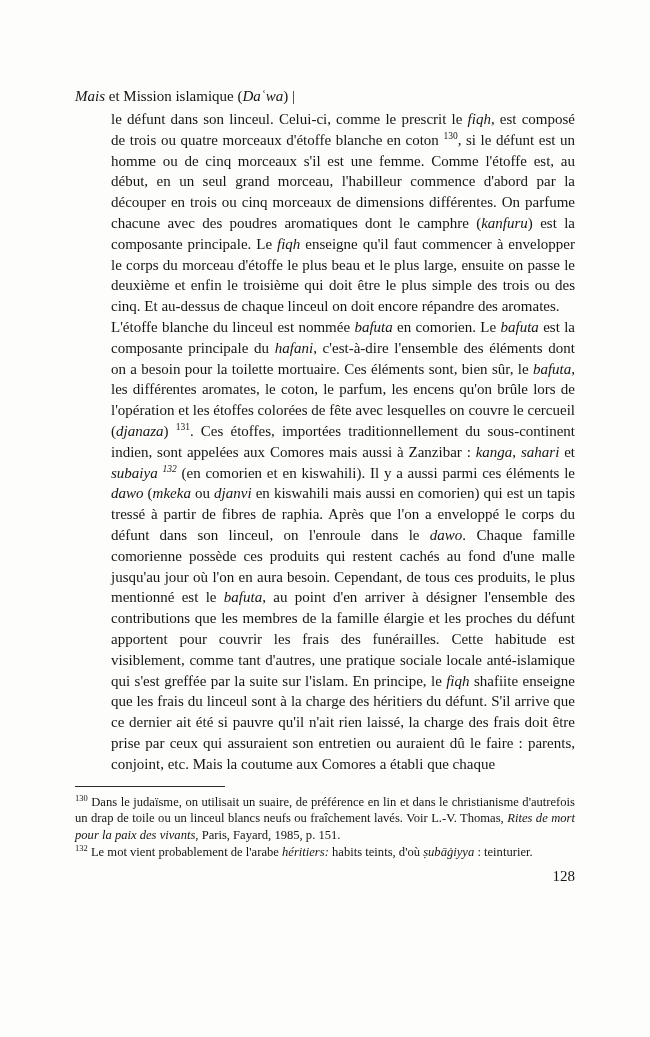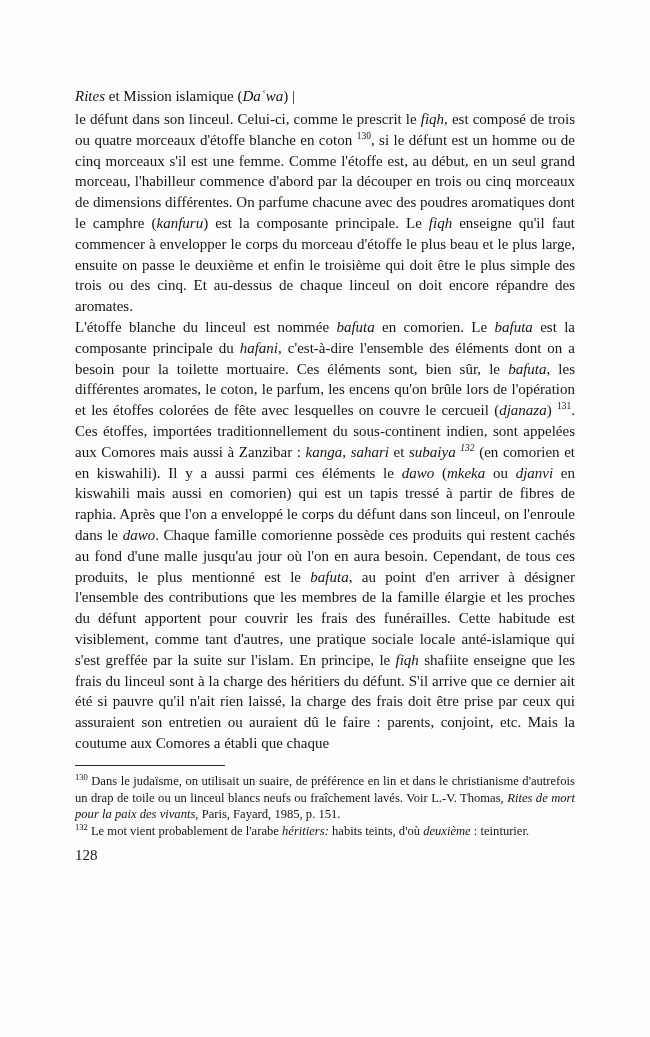--- a/index.html
+++ b/index.html
@@ -22,20 +22,21 @@
     font-size: 15px;
     line-height: 20px;
     margin-bottom: 3px;
     text-align: left;
   }
   .body-text {
     font-size: 15px;
     line-height: 20.8px;
     text-align: justify;
     text-justify: inter-word;
+    margin-left: 36px;
   }
   .body-text p.para {
     margin: 0;
     padding: 0;
   }
   sup {
     font-size: 9.5px;
     line-height: 0;
     vertical-align: super;
   }
@@ -52,40 +53,40 @@
     text-justify: inter-word;
   }
   .footnotes p.footnote {
     margin: 0;
     padding: 0;
   }
   .footnotes sup {
     font-size: 8.5px;
   }
   .page-number {
-    text-align: left;
+    text-align: right;
     font-size: 15px;
     margin-top: 7px;
   }
   i { font-style: italic; }
 </style>
 </head>
 <body>
 
 <div class="page">
 
-  <div class="running-header"><i>Rites</i> et Mission islamique (<i>Daʿwa</i>) |</div>
+  <div class="running-header"><i>Mais</i> et Mission islamique (<i>Daʿwa</i>) |</div>
 
   <div class="body-text">
     <p class="para">le défunt dans son linceul. Celui-ci, comme le prescrit le <i>fiqh</i>, est composé de trois ou quatre morceaux d'étoffe blanche en coton <sup>130</sup>, si le défunt est un homme ou de cinq morceaux s'il est une femme. Comme l'étoffe est, au début, en un seul grand morceau, l'habilleur commence d'abord par la découper en trois ou cinq morceaux de dimensions différentes. On parfume chacune avec des poudres aromatiques dont le camphre (<i>kanfuru</i>) est la composante principale. Le <i>fiqh</i> enseigne qu'il faut commencer à envelopper le corps du morceau d'étoffe le plus beau et le plus large, ensuite on passe le deuxième et enfin le troisième qui doit être le plus simple des trois ou des cinq. Et au-dessus de chaque linceul on doit encore répandre des aromates.</p>
     <p class="para">L'étoffe blanche du linceul est nommée <i>bafuta</i> en comorien. Le <i>bafuta</i> est la composante principale du <i>hafani</i>, c'est-à-dire l'ensemble des éléments dont on a besoin pour la toilette mortuaire. Ces éléments sont, bien sûr, le <i>bafuta</i>, les différentes aromates, le coton, le parfum, les encens qu'on brûle lors de l'opération et les étoffes colorées de fête avec lesquelles on couvre le cercueil (<i>djanaza</i>) <sup>131</sup>. Ces étoffes, importées traditionnellement du sous-continent indien, sont appelées aux Comores mais aussi à Zanzibar : <i>kanga</i>, <i>sahari</i> et <i>subaiya</i> <sup><i>132</i></sup> (en comorien et en kiswahili). Il y a aussi parmi ces éléments le <i>dawo</i> (<i>mkeka</i> ou <i>djanvi</i> en kiswahili mais aussi en comorien) qui est un tapis tressé à partir de fibres de raphia. Après que l'on a enveloppé le corps du défunt dans son linceul, on l'enroule dans le <i>dawo</i>. Chaque famille comorienne possède ces produits qui restent cachés au fond d'une malle jusqu'au jour où l'on en aura besoin. Cependant, de tous ces produits, le plus mentionné est le <i>bafuta</i>, au point d'en arriver à désigner l'ensemble des contributions que les membres de la famille élargie et les proches du défunt apportent pour couvrir les frais des funérailles. Cette habitude est visiblement, comme tant d'autres, une pratique sociale locale anté-islamique qui s'est greffée par la suite sur l'islam. En principe, le <i>fiqh</i> shafiite enseigne que les frais du linceul sont à la charge des héritiers du défunt. S'il arrive que ce dernier ait été si pauvre qu'il n'ait rien laissé, la charge des frais doit être prise par ceux qui assuraient son entretien ou auraient dû le faire : parents, conjoint, etc. Mais la coutume aux Comores a établi que chaque</p>
   </div>
 
   <div class="footnote-rule"></div>
 
   <div class="footnotes">
     <p class="footnote"><sup>130</sup> Dans le judaïsme, on utilisait un suaire, de préférence en lin et dans le christianisme d'autrefois un drap de toile ou un linceul blancs neufs ou fraîchement lavés. Voir L.-V. Thomas, <i>Rites de mort pour la paix des vivants</i>, Paris, Fayard, 1985, p. 151.</p>
-    <p class="footnote"><sup>132</sup> Le mot vient probablement de l'arabe <i>héritiers:</i> habits teints, d'où <i>deuxième</i> : teinturier.</p>
+    <p class="footnote"><sup>132</sup> Le mot vient probablement de l'arabe <i>héritiers:</i> habits teints, d'où <i>ṣubāġiyya</i> : teinturier.</p>
   </div>
 
   <div class="page-number">128</div>
 
 </div>
 
 </body></html>

